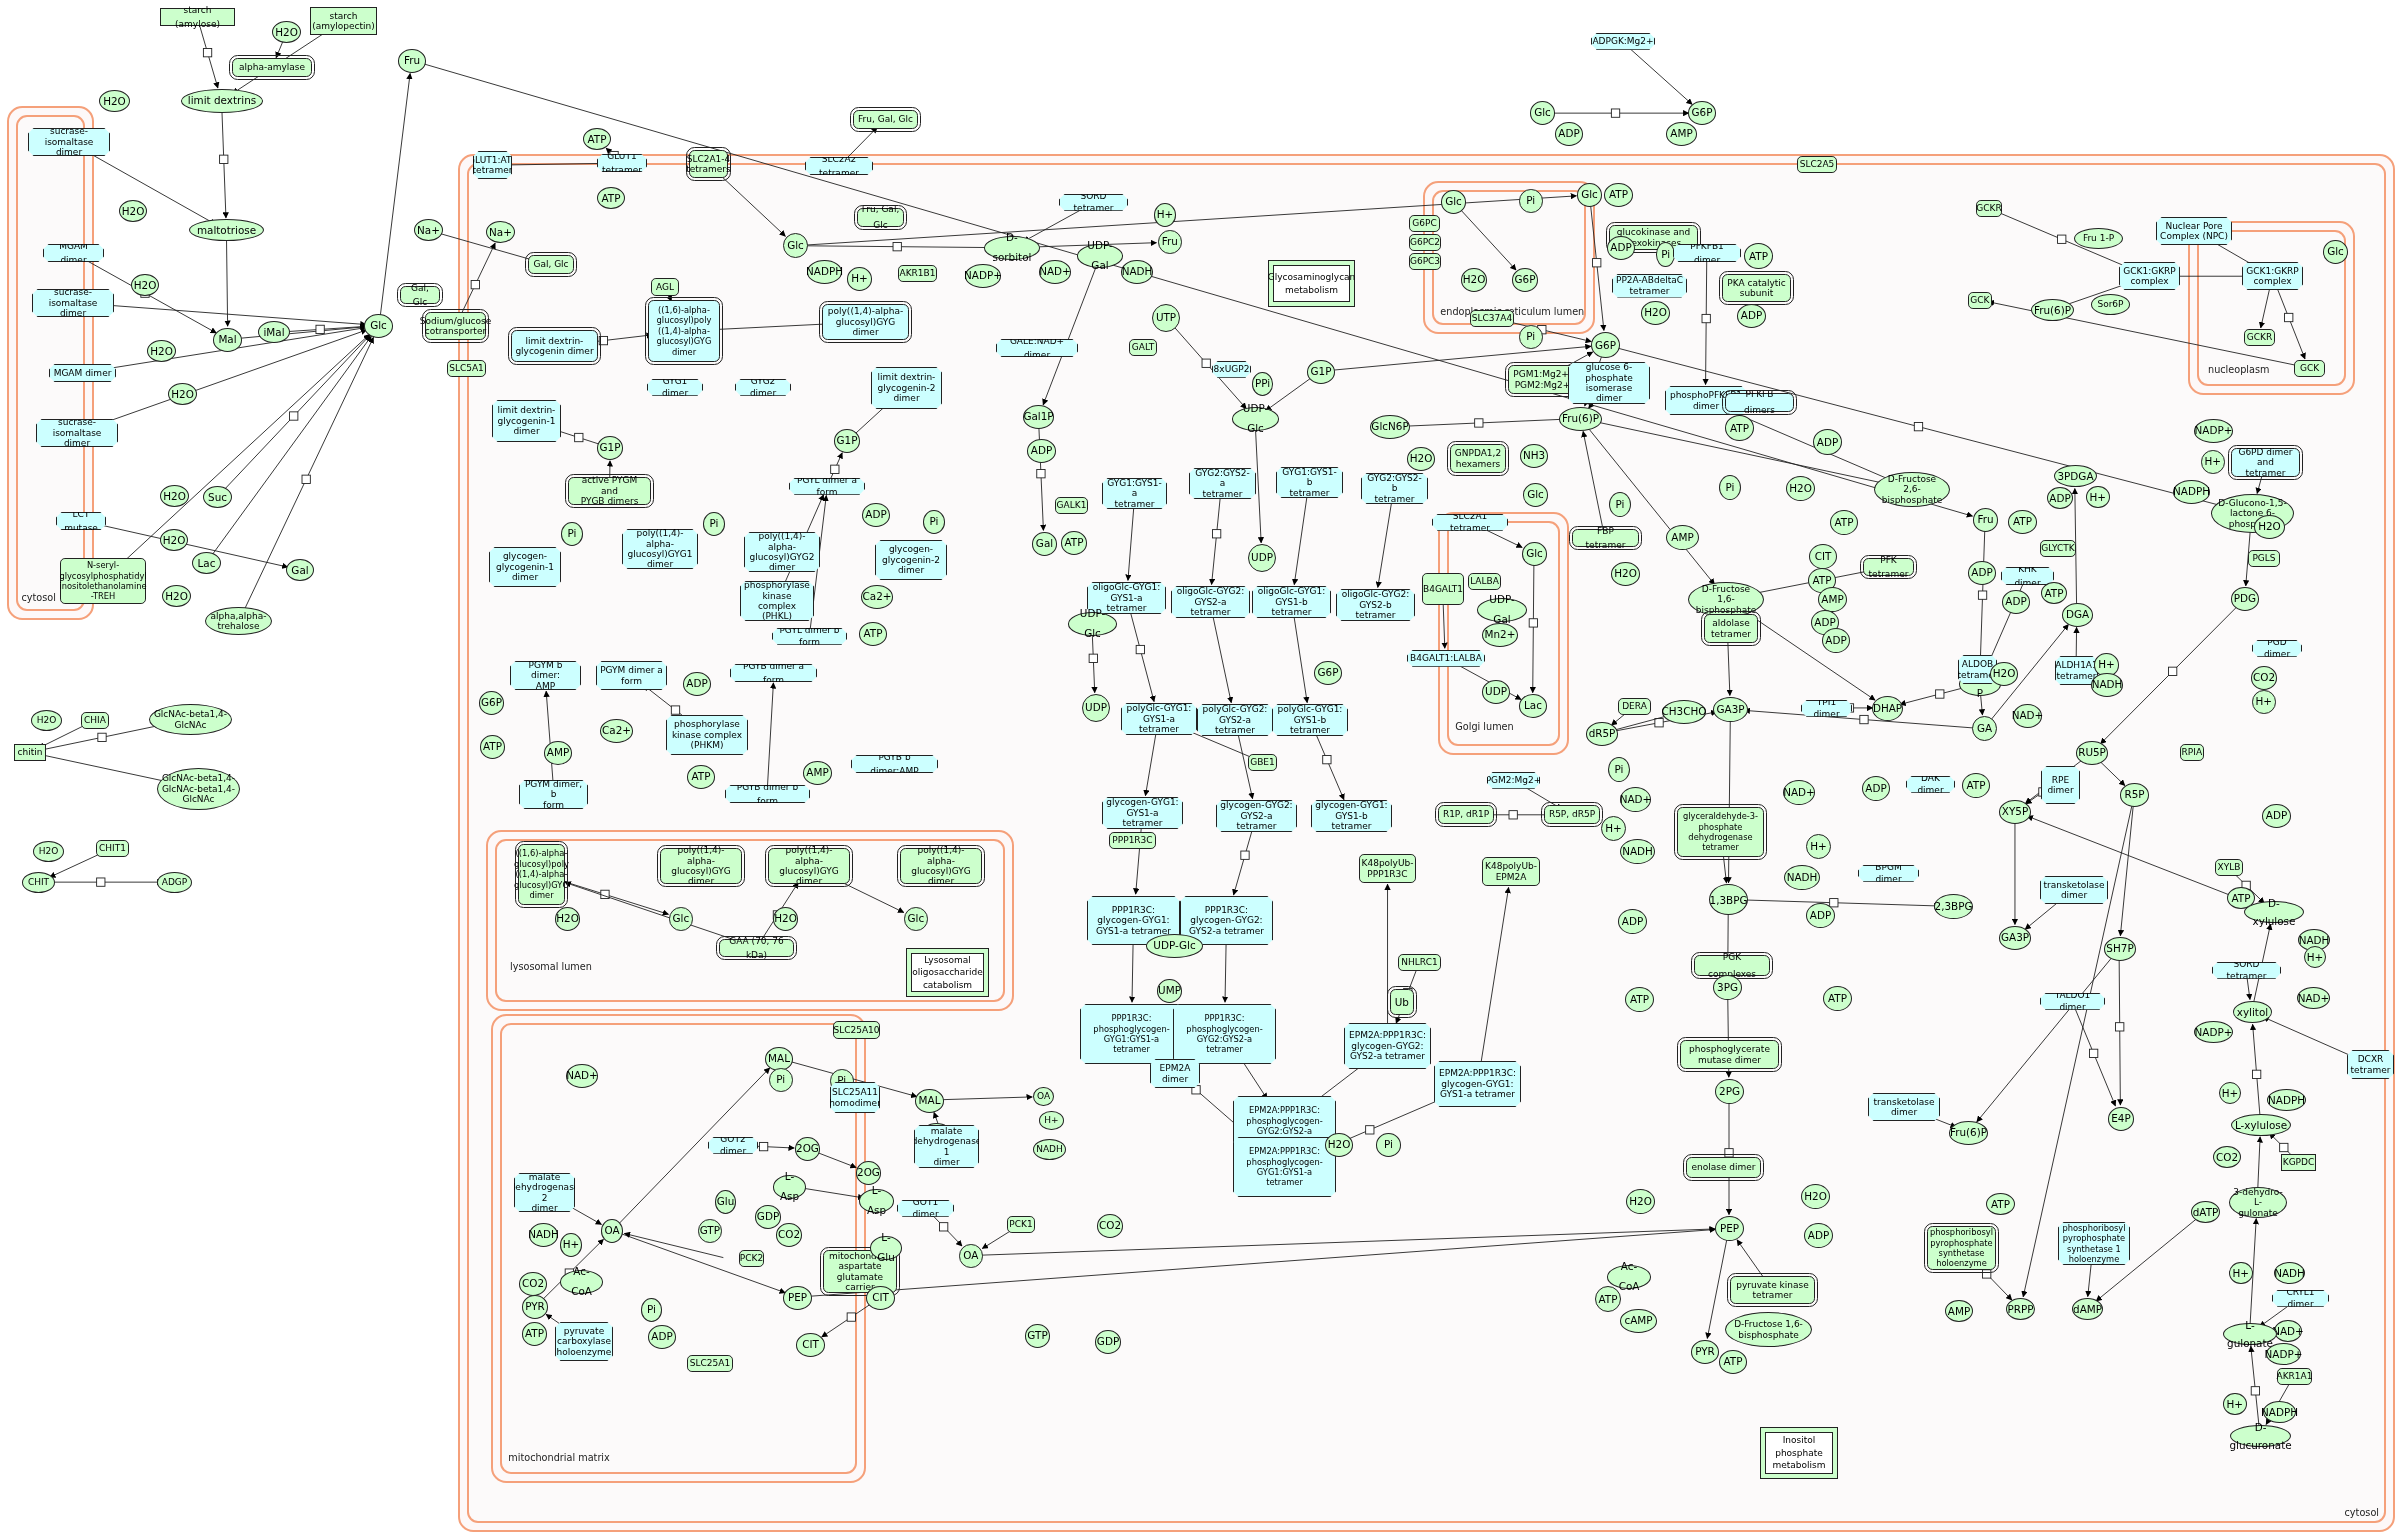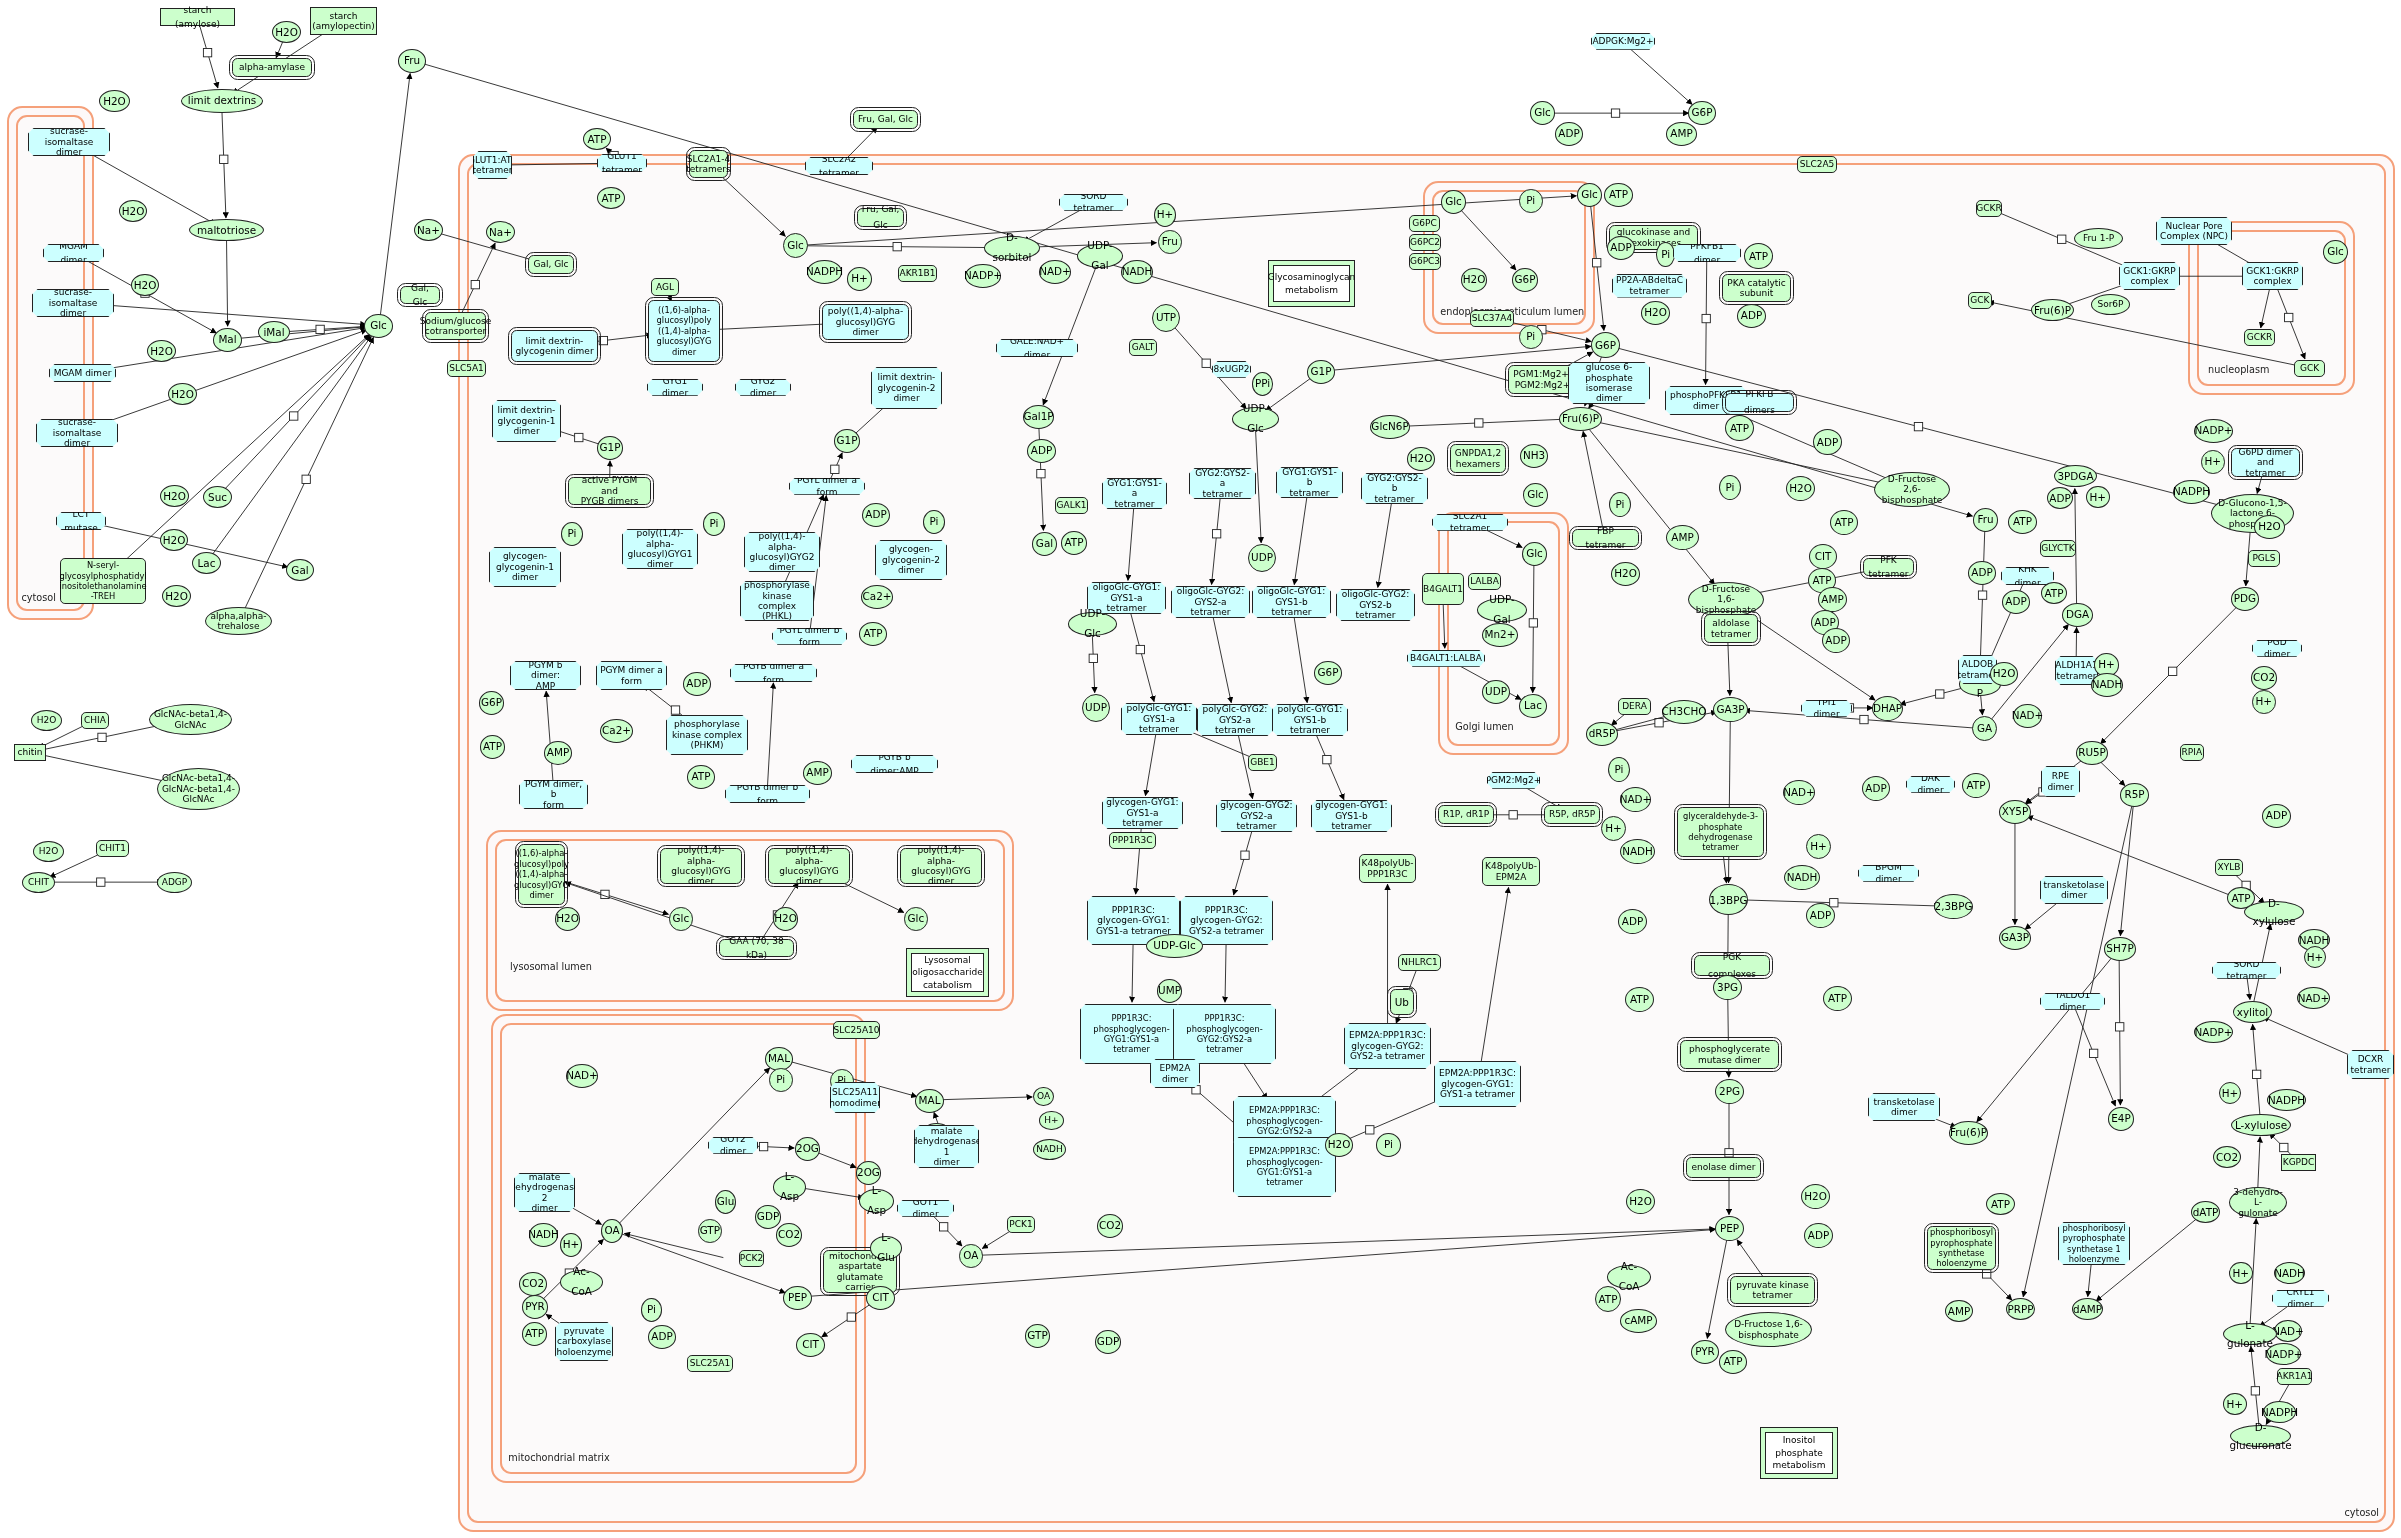--- a/index.html
+++ b/index.html
@@ -448,21 +448,21 @@
       <div class="node set-g" style="left: 660px; top: 848px; width: 82px; height: 36px; font-size: 9px; line-height: 10.4px;">poly((1,4)-alpha-
 glucosyl)GYG dimer</div>
       <div class="node set-g" style="left: 768px; top: 848px; width: 82px; height: 36px; font-size: 9px; line-height: 10.4px;">poly((1,4)-alpha-
 glucosyl)GYG dimer</div>
       <div class="node set-g" style="left: 900px; top: 848px; width: 82px; height: 36px; font-size: 9px; line-height: 10.4px;">poly((1,4)-alpha-
 glucosyl)GYG dimer</div>
       <div class="node mol" style="left: 555px; top: 907px; width: 25px; height: 23.6px; line-height: 19.4px;">H2O</div>
       <div class="node mol" style="left: 669px; top: 907px; width: 23.6px; height: 23.6px; line-height: 19.4px;">Glc</div>
       <div class="node mol" style="left: 773px; top: 907px; width: 25px; height: 23.6px; line-height: 19.4px;">H2O</div>
       <div class="node mol" style="left: 904px; top: 907px; width: 23.6px; height: 23.6px; line-height: 19.4px;">Glc</div>
-      <div class="node set-g" style="left: 719px; top: 939px; width: 75px; height: 18px; font-size: 9px; line-height: 14px;">GAA (70, 38 kDa)</div>
+      <div class="node set-g" style="left: 719px; top: 939px; width: 75px; height: 18px; font-size: 9px; line-height: 14px;">GAA (70, 76 kDa)</div>
       <div class="node prot" style="left: 833px; top: 1021px; width: 47px; height: 18px; font-size: 9px; line-height: 14px;">SLC25A10</div>
       <div class="node mol" style="left: 765px; top: 1047px; width: 28px; height: 23.6px; line-height: 19.4px;">MAL</div>
       <div class="node mol" style="left: 566px; top: 1064px; width: 32px; height: 23.6px; line-height: 19.4px;">NAD+</div>
       <div class="node mol" style="left: 769px; top: 1068px; width: 23.6px; height: 23.6px; line-height: 19.4px;">Pi</div>
       <div class="node mol" style="left: 830px; top: 1069px; width: 23.6px; height: 23.6px; line-height: 19.4px;">Pi</div>
       <div class="node mol" style="left: 915px; top: 1089px; width: 29px; height: 23.6px; line-height: 19.4px;">MAL</div>
       <div class="node cplx" style="left: 830px; top: 1082px; width: 50px; height: 31px; font-size: 9px; line-height: 10.4px;">SLC25A11
 homodimer</div>
       <div class="node mol" style="left: 1033px; top: 1087px; width: 21px; height: 19.4px; font-size: 9px; line-height: 15.3px;">OA</div>
       <div class="node mol" style="left: 1039px; top: 1111px; width: 25px; height: 19.4px; font-size: 9px; line-height: 15.3px;">H+</div>
@@ -765,21 +765,21 @@
 lactone 6-
 phosphate</div>
       <div class="node mol" style="left: 2254px; top: 515px; width: 31px; height: 23.6px; line-height: 19.4px;">H2O</div>
       <div class="node prot" style="left: 2248px; top: 550px; width: 32px; height: 16.7px; font-size: 9px; line-height: 12.5px;">PGLS</div>
       <div class="node mol" style="left: 2231px; top: 587px; width: 28px; height: 23.6px; line-height: 19.4px;">PDG</div>
       <div class="node cplx" style="left: 2252px; top: 640px; width: 50px; height: 16.7px; font-size: 9px; line-height: 12.5px;">PGD dimer</div>
       <div class="node mol" style="left: 2251px; top: 666px; width: 26px; height: 23.6px; line-height: 19.4px;">CO2</div>
       <div class="node mol" style="left: 2252px; top: 690px; width: 23.6px; height: 23.6px; line-height: 19.4px;">H+</div>
       <div class="node mol" style="left: 2076px; top: 741px; width: 32px; height: 23.6px; line-height: 19.4px;">RU5P</div>
       <div class="node prot" style="left: 2180px; top: 744px; width: 23.6px; height: 16.7px; font-size: 9px; line-height: 12.5px;">RPIA</div>
-      <div class="node cplx" style="left: 2041px; top: 766px; width: 39px; height: 31px; font-size: 9px; line-height: 10.4px;">RPE
+      <div class="node cplx" style="left: 2041px; top: 766px; width: 39px; height: 38px; font-size: 9px; line-height: 10.4px;">RPE
 dimer</div>
       <div class="node mol" style="left: 2120px; top: 783px; width: 29px; height: 23.6px; line-height: 19.4px;">R5P</div>
       <div class="node mol" style="left: 1999px; top: 800px; width: 32px; height: 23.6px; line-height: 19.4px;">XY5P</div>
       <div class="node cplx" style="left: 2040px; top: 876px; width: 68px; height: 28px; font-size: 9px; line-height: 10.4px;">transketolase
 dimer</div>
       <div class="node mol" style="left: 1999px; top: 926px; width: 32px; height: 23.6px; line-height: 19.4px;">GA3P</div>
       <div class="node mol" style="left: 2104px; top: 937px; width: 32px; height: 23.6px; line-height: 19.4px;">SH7P</div>
       <div class="node cplx" style="left: 2040px; top: 993px; width: 65px; height: 16.7px; font-size: 9px; line-height: 12.5px;">TALDO1 dimer</div>
       <div class="node cplx" style="left: 1868px; top: 1093px; width: 72px; height: 28px; font-size: 9px; line-height: 10.4px;">transketolase
 dimer</div>

